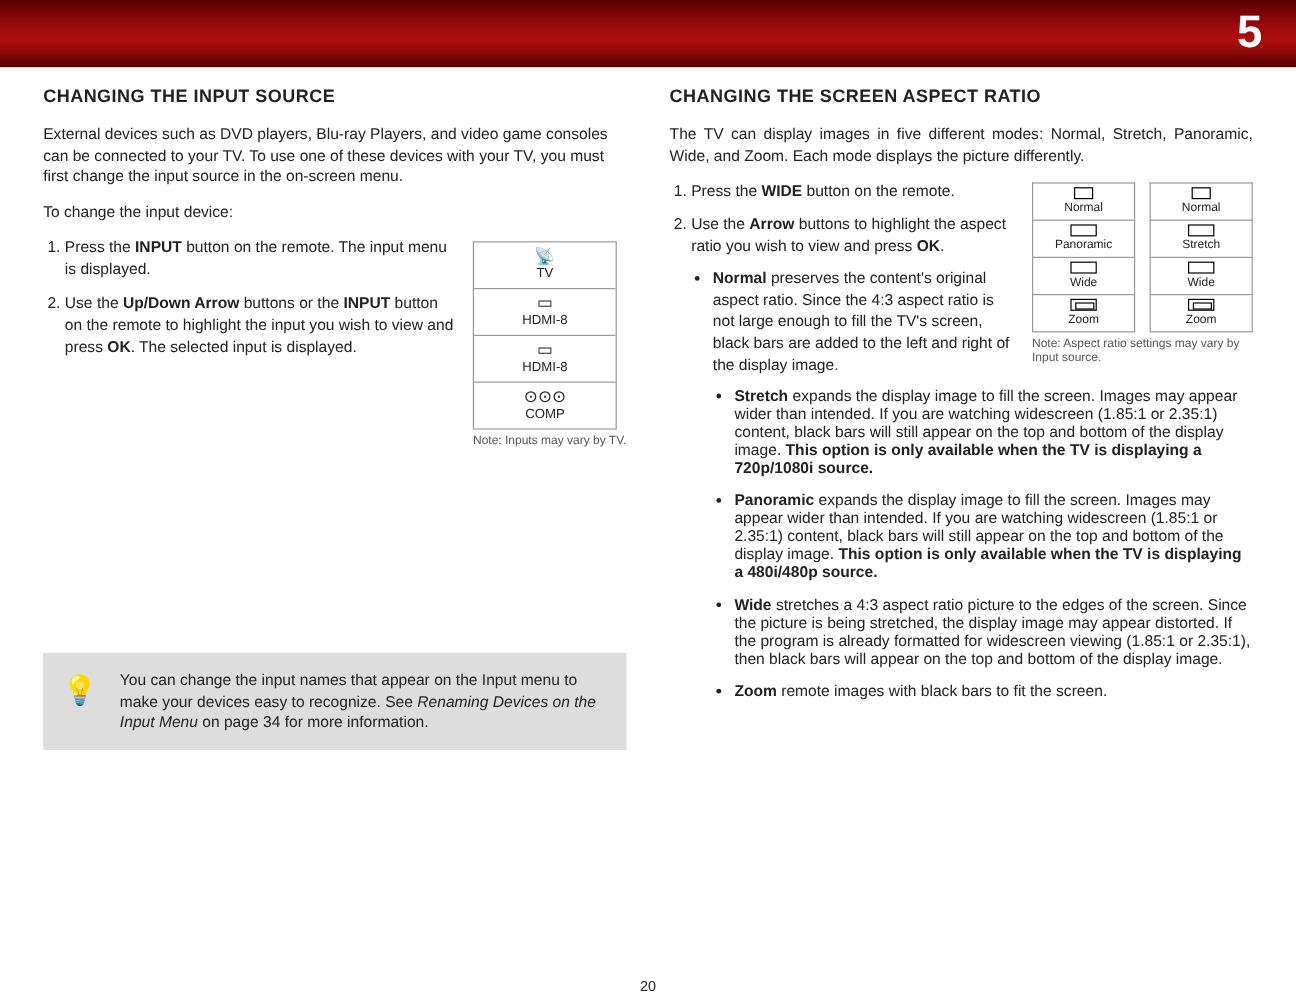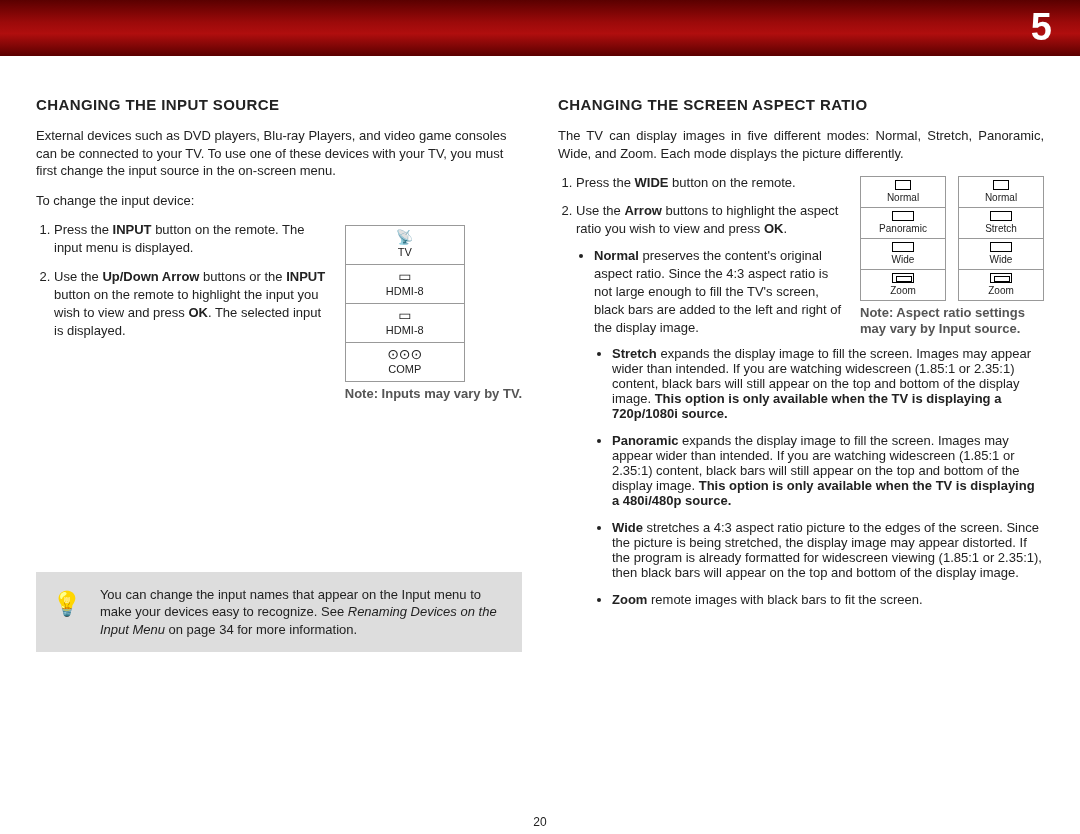--- a/index.html
+++ b/index.html
@@ -21,21 +21,21 @@
   }
   .chapter-num {
     position: absolute;
     right: 28px;
     top: 6px;
     color: #fff;
     font-size: 38px;
     font-weight: bold;
   }
   .page {
-    padding: 40px 36px 10px 36px;
+    padding: 16px 36px 10px 36px;
     display: flex;
     gap: 36px;
   }
   .col {
     flex: 1;
   }
   h2.section {
     font-size: 15px;
     font-weight: bold;
     letter-spacing: 0.4px;
@@ -82,26 +82,25 @@
     padding: 4px 0 6px 0;
   }
   .input-menu .row:last-child { border-bottom: none; }
   .input-menu .ico {
     font-size: 14px;
     display: block;
     line-height: 1;
     margin-bottom: 2px;
   }
   .small-note {
-    font-size: 13px;
+    font-size: 10px;
     color: #555;
     text-align: center;
     margin-top: 4px;
     line-height: 1.2;
-    font-weight: bold;
   }
   .tip-box {
     background: #ddd;
     padding: 14px 16px;
     display: flex;
     gap: 18px;
     align-items: flex-start;
     margin-top: 170px;
     font-size: 13px;
     line-height: 1.35;

